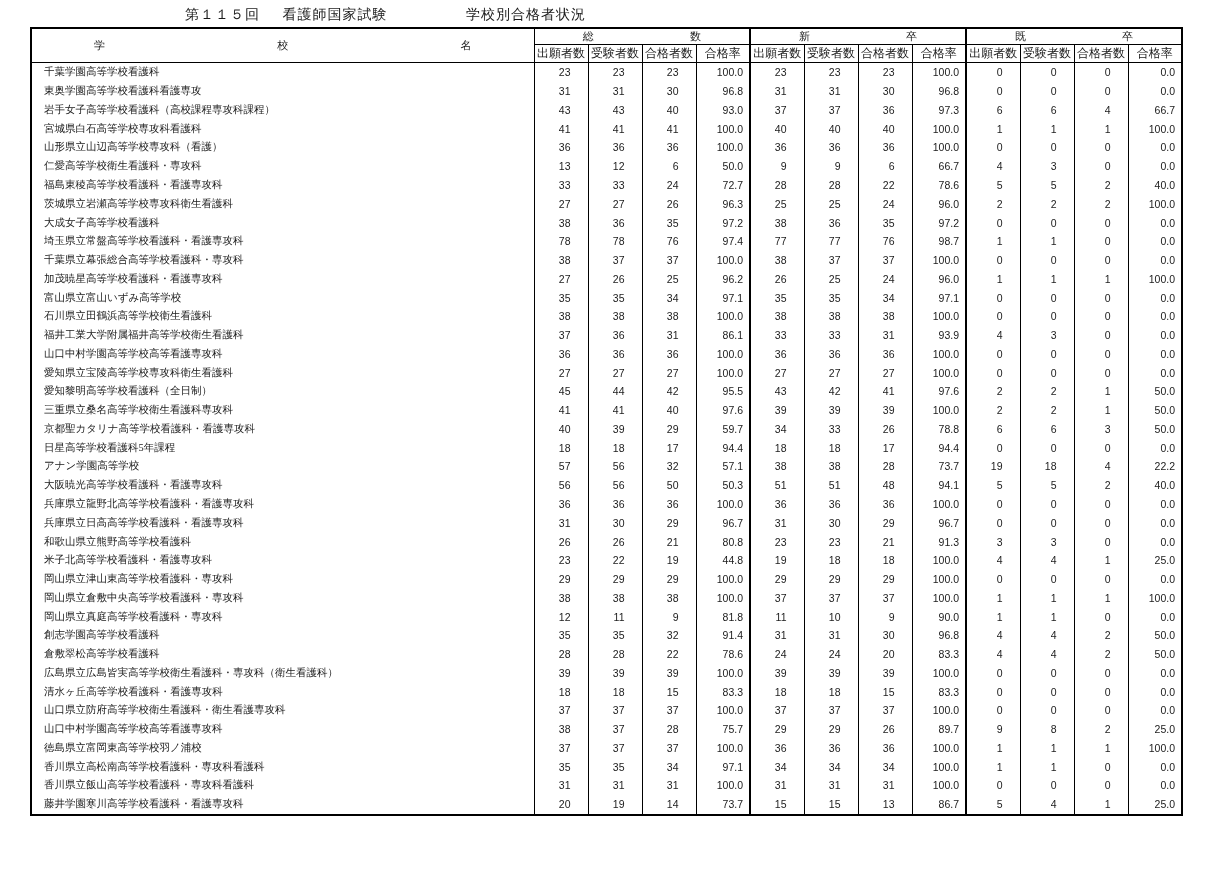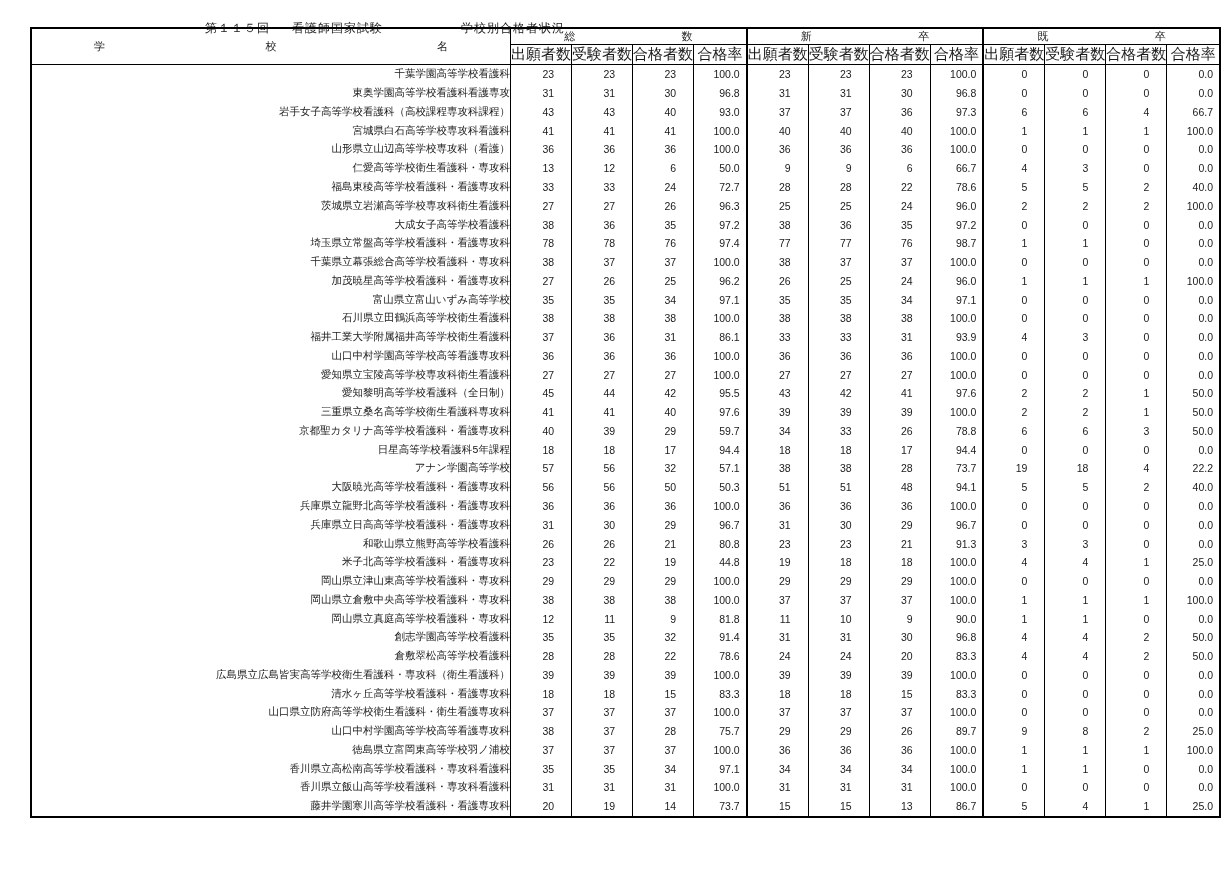--- a/index.html
+++ b/index.html
@@ -1,21 +1,21 @@
 <!DOCTYPE html>
 <html><head>
 <meta charset="utf-8">
 <style>
   html,body{margin:0;padding:0;background:#fff;}
   body{
     width:1221px;height:881px;position:relative;
     font-family:"Liberation Serif","DejaVu Serif",serif;
     color:#1a1a1a;
   }
-  .doc-title{position:absolute;top:20px;left:185px;font-size:12px;letter-spacing:1px;white-space:nowrap;margin-left:20px;}
+  .doc-title{position:absolute;top:6px;left:185px;font-size:14px;letter-spacing:1px;white-space:nowrap;}
   .doc-title .t2{margin-left:18px;}
   .doc-title .t3{margin-left:74px;}
 
   table.report{
     position:absolute;left:30px;top:27px;
     border-collapse:collapse;table-layout:fixed;
     border:2px solid #000;
     font-size:10.5px;
   }
   col.c-name{width:503px;}
@@ -23,26 +23,26 @@
   th,td{padding:0;font-weight:normal;overflow:hidden;white-space:nowrap;}
 
   
   thead th{text-align:center;vertical-align:middle;}
   th.name-head{height:31px;border-right:1px solid #000;}
   .name-head .spread{display:flex;justify-content:space-between;padding:0 62px;font-size:11px;}
   tr.group-row th{height:14px;border-bottom:1px solid #000;}
   th.grp{border-left:1px solid #000;}
   th.grp.gs{border-left:2px solid #000;}
   .grp .spread{display:flex;justify-content:space-around;font-size:11px;}
-  tr.sub-row th{height:15px;border-left:1px solid #000;border-bottom:1.5px solid #000;font-size:15px;}
+  tr.sub-row th{height:15px;border-left:1px solid #000;border-bottom:1.5px solid #000;font-size:12px;}
   tr.sub-row th.gs{border-left:2px solid #000;}
 
   
   tbody td{height:18.78px;vertical-align:middle;}
-  td.school{padding-left:4px;text-align:right;font-family:Liberation Mono, monospace;}
+  td.school{padding-left:12px;text-align:left;}
   td.val{border-left:1px solid #000;text-align:right;padding-right:17px;font-family:"Liberation Sans","DejaVu Sans",sans-serif;font-size:10.5px;}
   td.val.rate{padding-right:6px;}
   td.val.gs{border-left:2px solid #000;}
 </style>
 </head>
 <body>
 
 <div class="doc-title">
   <span class="t1">第１１５回</span>
   <span class="t2">看護師国家試験</span>

